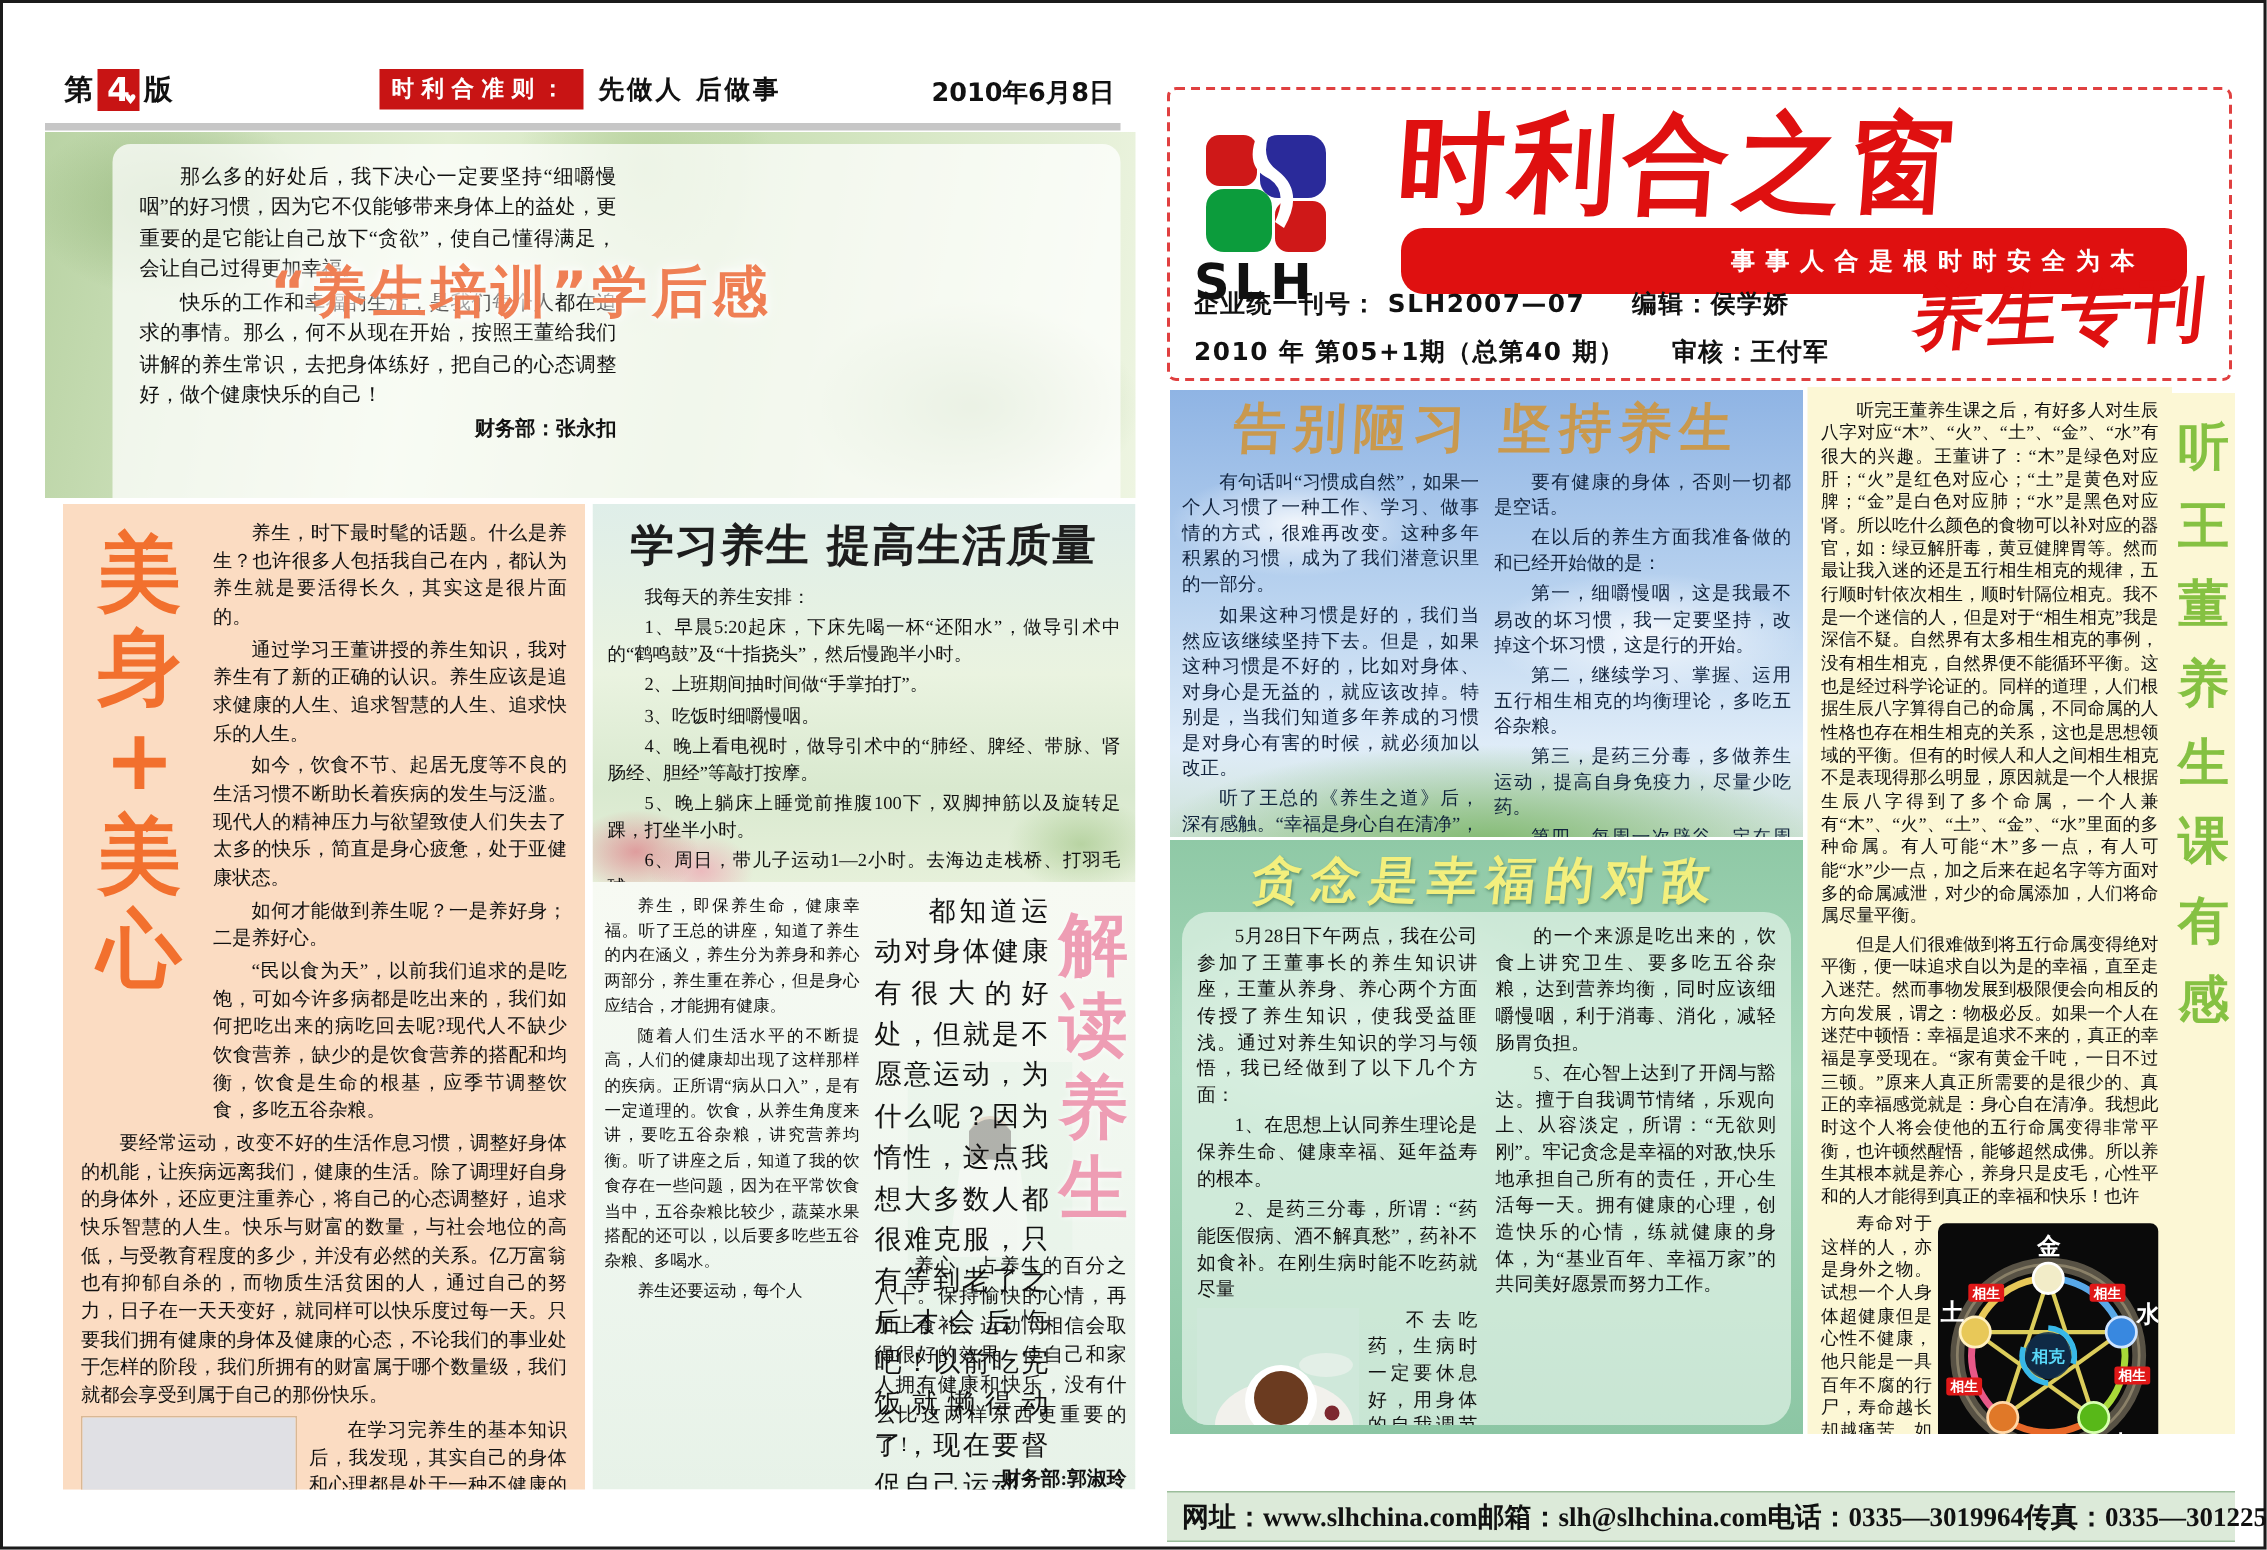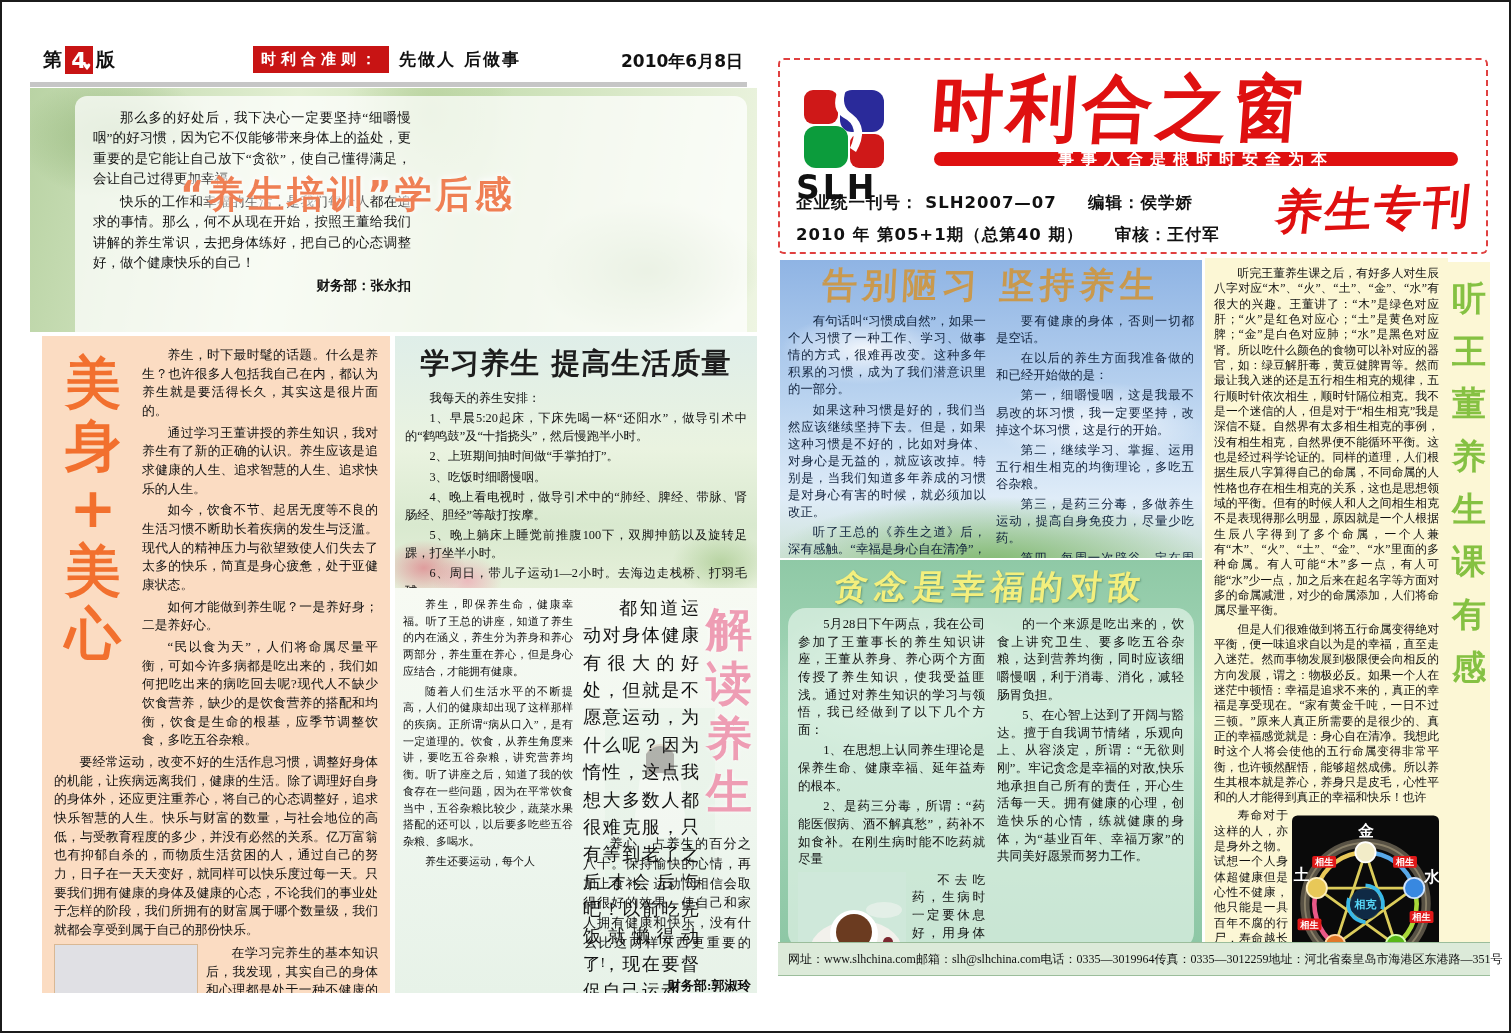--- a/index.html
+++ b/index.html
@@ -60,22 +60,22 @@
     font-size:46px;line-height:1.18;font-weight:900;color:#ee9db4;white-space:pre-line;text-align:center;
     text-shadow:0 0 4px rgba(255,255,255,.8);}
   #meditate{position:absolute;left:210px;top:120px;width:110px;height:170px;opacity:.35;}
   
   #masthead{position:absolute;left:778px;top:58px;width:710px;height:196px;border:2px dashed #e04040;
     border-radius:6px;background:#fff;box-sizing:border-box;font-family:"DejaVu Sans",sans-serif;}
   #slh-logo{position:absolute;left:18px;top:12px;width:92px;height:132px;}
   #slh-text{position:absolute;left:16px;top:108px;font-size:33px;font-weight:900;letter-spacing:3px;color:#111;}
   #mast-title{position:absolute;left:152px;top:2px;width:540px;font-size:71px;font-weight:900;color:#df1010;
     letter-spacing:4px;white-space:nowrap;transform:skewX(-4deg);font-family:"DejaVu Serif",serif;}
-  #mast-banner{position:absolute;left:154px;top:92px;width:524px;height:14px;background:#df1010;border-radius:15px;
-    color:#fff;font-weight:bold;font-size:16px;display:flex;justify-content:center;align-items:center;
+  #mast-banner{position:absolute;left:154px;top:92px;width:524px;height:44px;background:#df1010;border-radius:15px;
+    color:#fff;font-weight:bold;font-size:16px;display:flex;justify-content:flex-end;align-items:center;
     padding:0 28px;box-sizing:border-box;letter-spacing:7px;font-family:"DejaVu Serif",serif;}
   .mast-info{position:absolute;left:16px;font-size:16.5px;color:#111;letter-spacing:1px;}
   .mast-info b{font-weight:bold;}
   #mast-info1{top:132px;}
   #mast-info2{top:164px;}
   #mast-special{position:absolute;right:14px;top:118px;font-size:47px;font-weight:900;color:#df1010;
     letter-spacing:2px;transform:skewX(-8deg) rotate(-2deg);font-family:"DejaVu Serif",serif;}
   
   #sky{position:absolute;left:780px;top:260px;width:422px;height:298px;overflow:hidden;
     background:
@@ -104,23 +104,23 @@
   
   #listen{position:absolute;left:1205px;top:258px;width:243px;height:698px;background:#fcf7d5;
     padding:8px 9px;box-sizing:border-box;font-size:11.8px;line-height:1.3;overflow:hidden;}
   #listen .wrap-row{display:flex;gap:4px;}
   #listen .wrap-row .narrow{flex:0 0 74px;}
   #five-el{flex:1;height:184px;}
   #listen-title{position:absolute;left:1448px;top:262px;width:42px;height:694px;background:#fcf7d5;
     font-family:"DejaVu Sans",sans-serif;font-size:34px;line-height:1.55;font-weight:900;color:#85c142;
     white-space:pre-line;text-align:center;padding-top:10px;box-sizing:border-box;}
   
-  #footer{position:absolute;left:778px;top:942px;width:712px;height:34px;background:#dcead9;
+  #footer{position:absolute;left:778px;top:994px;width:712px;height:34px;background:#dcead9;
     border-top:1px solid #9bbd9b;border-bottom:1px solid #9bbd9b;display:flex;align-items:center;
-    justify-content:space-between;padding:0 10px;box-sizing:border-box;font-size:12px;font-weight:normal;color:#111;}
+    justify-content:space-between;padding:0 10px;box-sizing:border-box;font-size:18px;font-weight:bold;color:#111;}
   #footer span{text-indent:0;white-space:nowrap;}
 </style>
 </head>
 <body>
 
 <div id="canvas">
 
   <div id="lp-header">
     <div class="hdr-left">
       <span>第</span>
@@ -155,21 +155,21 @@
     <div id="beauty-title">美
 身
 +
 美
 心</div>
     <div class="beauty-block1">
         <p>养生，时下最时髦的话题。什么是养生？也许很多人包括我自己在内，都认为养生就是要活得长久，其实这是很片面的。</p>
         <p>通过学习王董讲授的养生知识，我对养生有了新的正确的认识。养生应该是追求健康的人生、追求智慧的人生、追求快乐的人生。</p>
         <p>如今，饮食不节、起居无度等不良的生活习惯不断助长着疾病的发生与泛滥。现代人的精神压力与欲望致使人们失去了太多的快乐，简直是身心疲惫，处于亚健康状态。</p>
         <p>如何才能做到养生呢？一是养好身；二是养好心。</p>
-        <p>“民以食为天”，人们将命属尽量平衡，可如今许多病都是吃出来的，我们如何把吃出来的病吃回去呢?现代人不缺少饮食营养，缺少的是饮食营养的搭配和均衡，饮食是生命的根基，应季节调整饮食，多吃五谷杂粮。</p>
+        <p>“民以食为天”，以前我们追求的是吃饱，可如今许多病都是吃出来的，我们如何把吃出来的病吃回去呢?现代人不缺少饮食营养，缺少的是饮食营养的搭配和均衡，饮食是生命的根基，应季节调整饮食，多吃五谷杂粮。</p>
       </div>
     <div class="beauty-block2">
         <p>要经常运动，改变不好的生活作息习惯，调整好身体的机能，让疾病远离我们，健康的生活。除了调理好自身的身体外，还应更注重养心，将自己的心态调整好，追求快乐智慧的人生。快乐与财富的数量，与社会地位的高低，与受教育程度的多少，并没有必然的关系。亿万富翁也有抑郁自杀的，而物质生活贫困的人，通过自己的努力，日子在一天天变好，就同样可以快乐度过每一天。只要我们拥有健康的身体及健康的心态，不论我们的事业处于怎样的阶段，我们所拥有的财富属于哪个数量级，我们就都会享受到属于自己的那份快乐。</p>
       </div>
     <div class="beauty-row">
       <svg id="yoga-photo" viewBox="0 0 142 218" xmlns="http://www.w3.org/2000/svg">
         <rect width="142" height="218" fill="#ececee"></rect>
         <rect width="142" height="90" fill="#e0e0e4"></rect>
         <path d="M30 150 q40 -14 84 0 l0 68 l-84 0 z" fill="#dcdcdc"></path>
         <circle cx="78" cy="78" r="15" fill="#d8a985"></circle>

